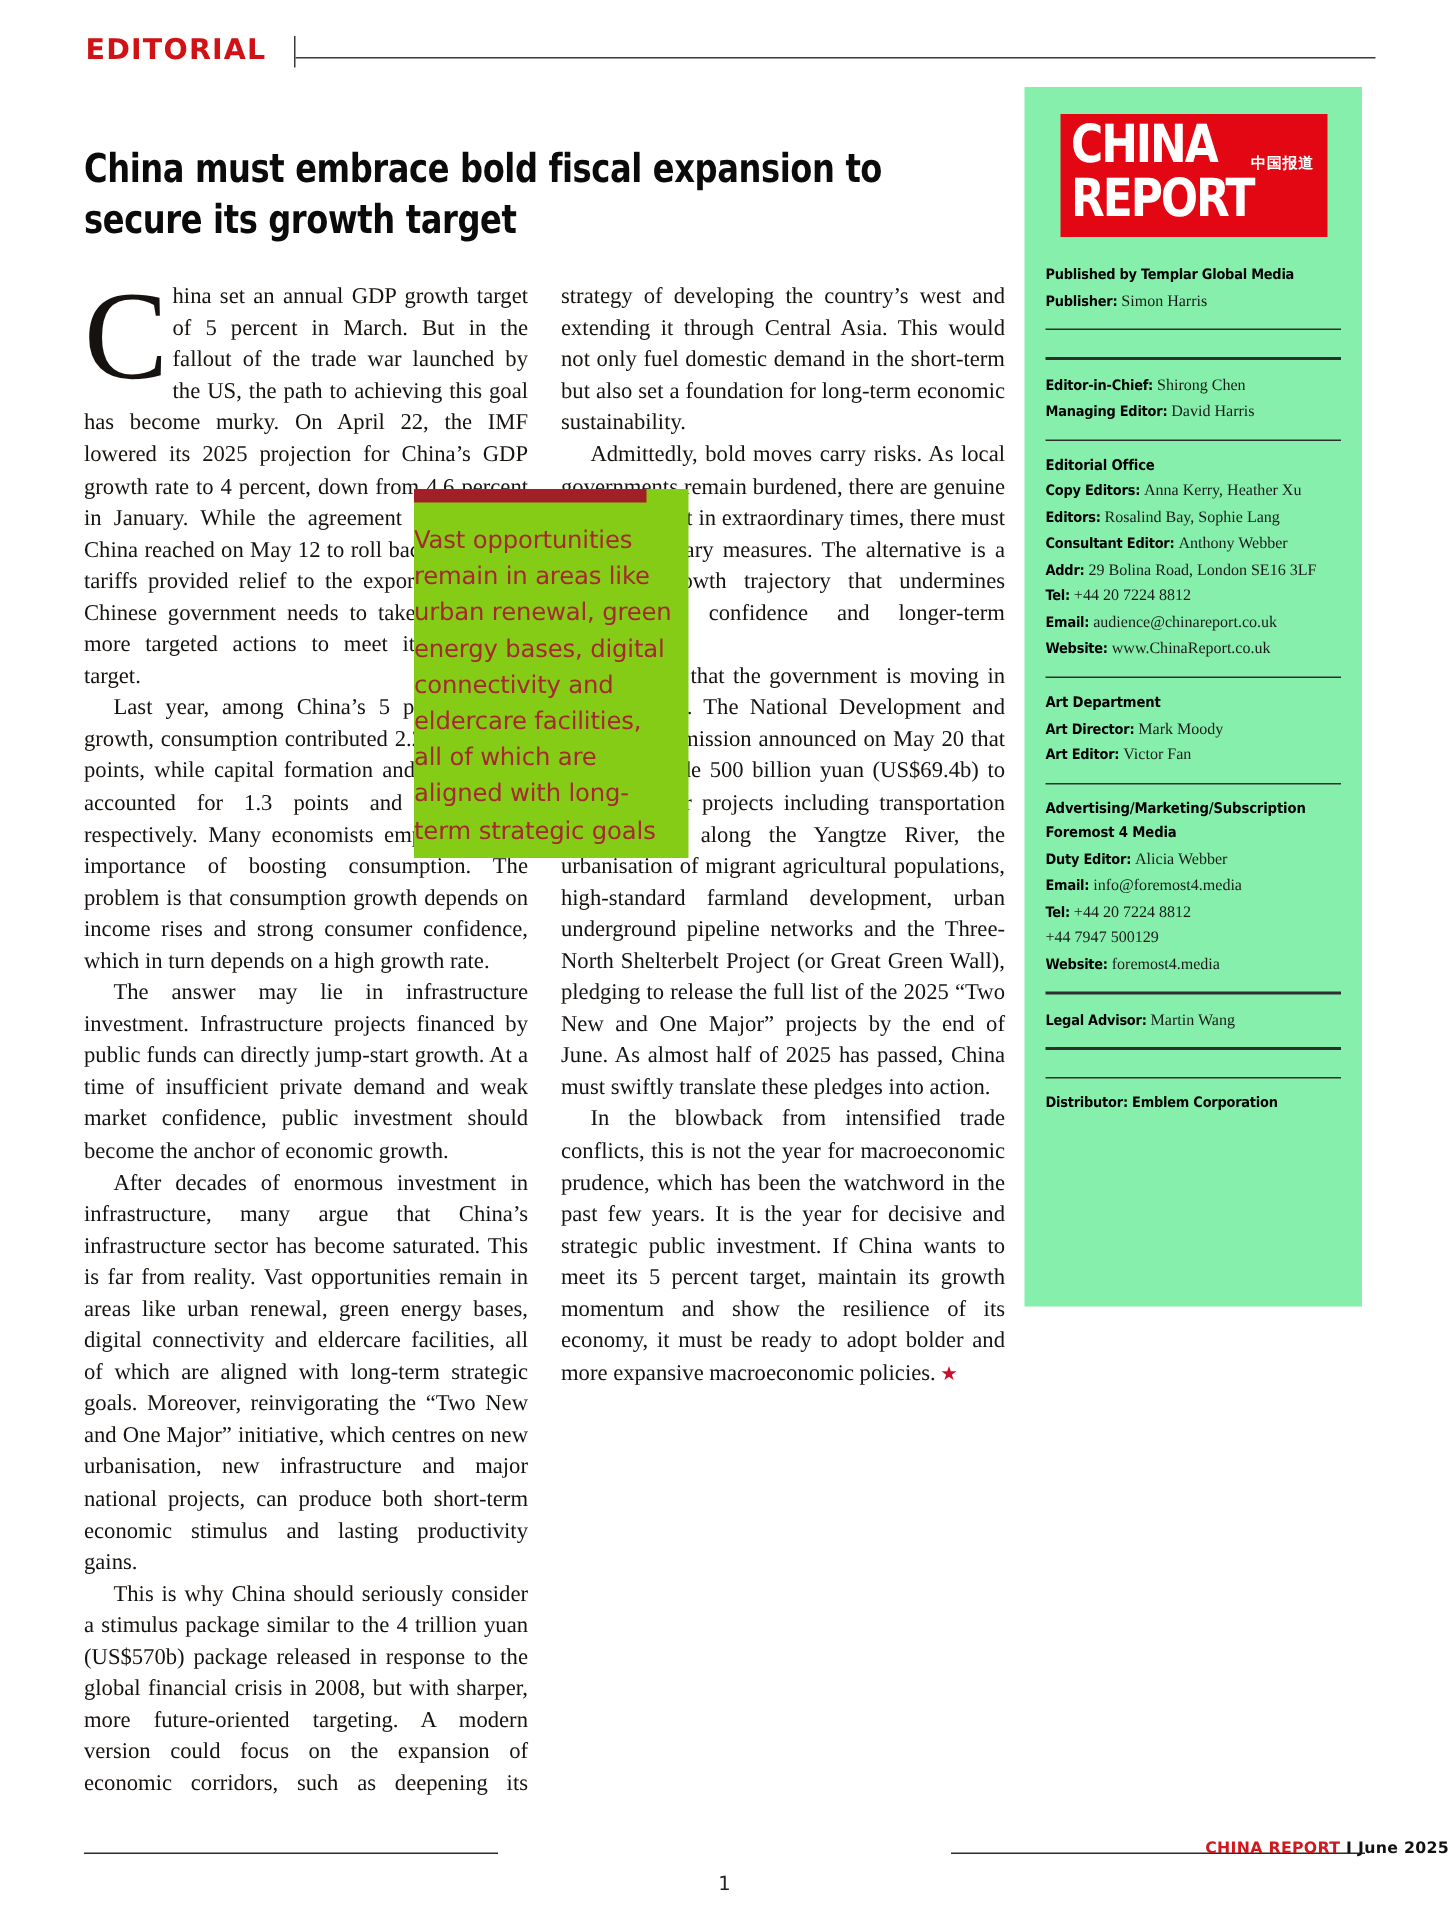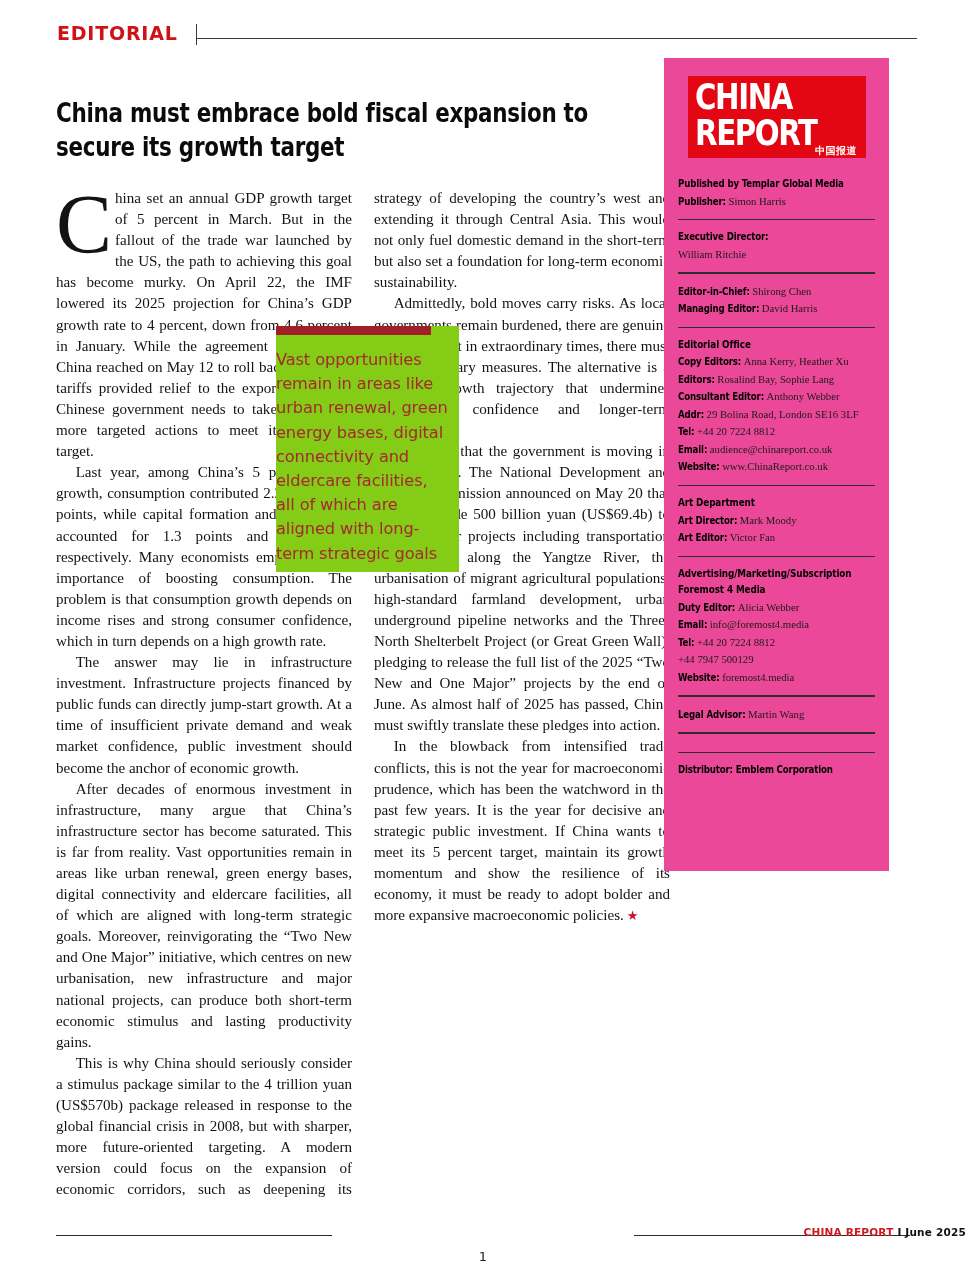--- a/index.html
+++ b/index.html
@@ -117,24 +117,24 @@
     font-size: 16.2px;
     line-height: 24.2px;
     color: #a42a2f;
     font-weight: 500;
     letter-spacing: -0.1px;
   }
 
   
   #sidebar {
     position: absolute;
-    left: 664px; top: 58px;
+    left: 683px; top: 58px;
     width: 225px;
     height: 813px;
-    background: #ec4899;
+    background: #86efac;
   }
   #logo {
     position: absolute;
     left: 24px; top: 18px;
     width: 178px; height: 82px;
     background: #e30613;
     overflow: hidden;
   }
   #logo-text {
     position: absolute;
@@ -149,21 +149,20 @@
     transform-origin: left top;
   }
   #logo-cn {
     position: absolute;
     right: 9px; top: 26px;
     font-family: Liberation Mono, monospace;
     font-size: 10px;
     font-weight: bold;
     color: #ffffff;
     letter-spacing: 0.5px;
-    margin-top: 42px;
   }
 
   .mast-block {
     position: relative;
     margin: 0 14px;
     text-align: left;
   }
   .mast-line {
     font-size: 10.4px;
     line-height: 16.5px;
@@ -273,24 +272,20 @@
   <div style="height:118px"></div>
 
   <div class="mast-block">
     <p class="mast-line"><span class="lbl">Published by Templar Global Media</span></p>
     <p class="mast-line"><span class="lbl">Publisher:</span> <span class="val">Simon Harris</span></p>
   </div>
   <div class="sp"></div>
   <div class="divider"></div>
   <div class="sp"></div>
 
-  <div class="mast-block">
-    <p class="mast-line"><span class="lbl">Executive Director:</span></p>
-    <p class="mast-line"><span class="val">William Ritchie</span></p>
-  </div>
   <div class="sp"></div>
   <div class="divider"></div>
   <div class="sp"></div>
 
   <div class="mast-block">
     <p class="mast-line"><span class="lbl">Editor-in-Chief:</span> <span class="val">Shirong Chen</span></p>
     <p class="mast-line"><span class="lbl">Managing Editor:</span> <span class="val">David Harris</span></p>
   </div>
   <div class="sp"></div>
   <div class="divider"></div>

